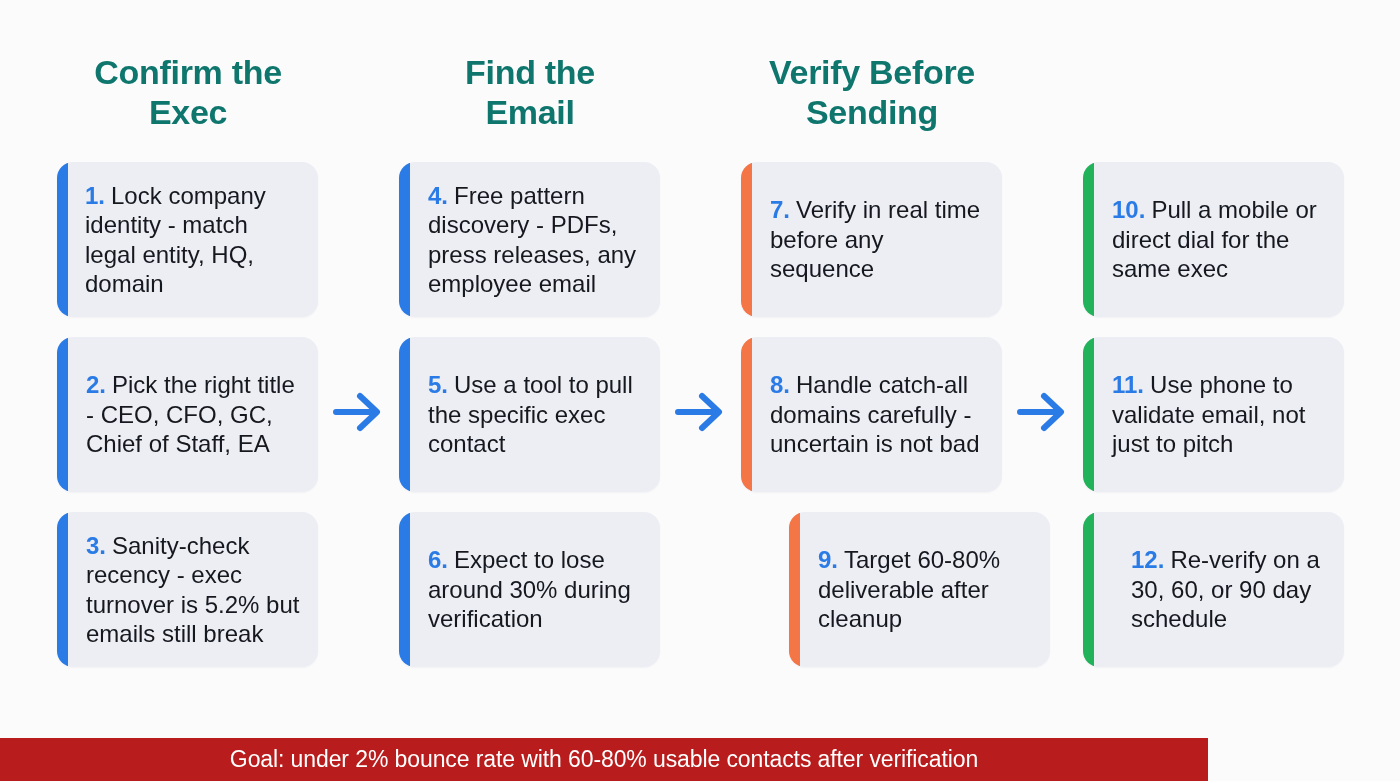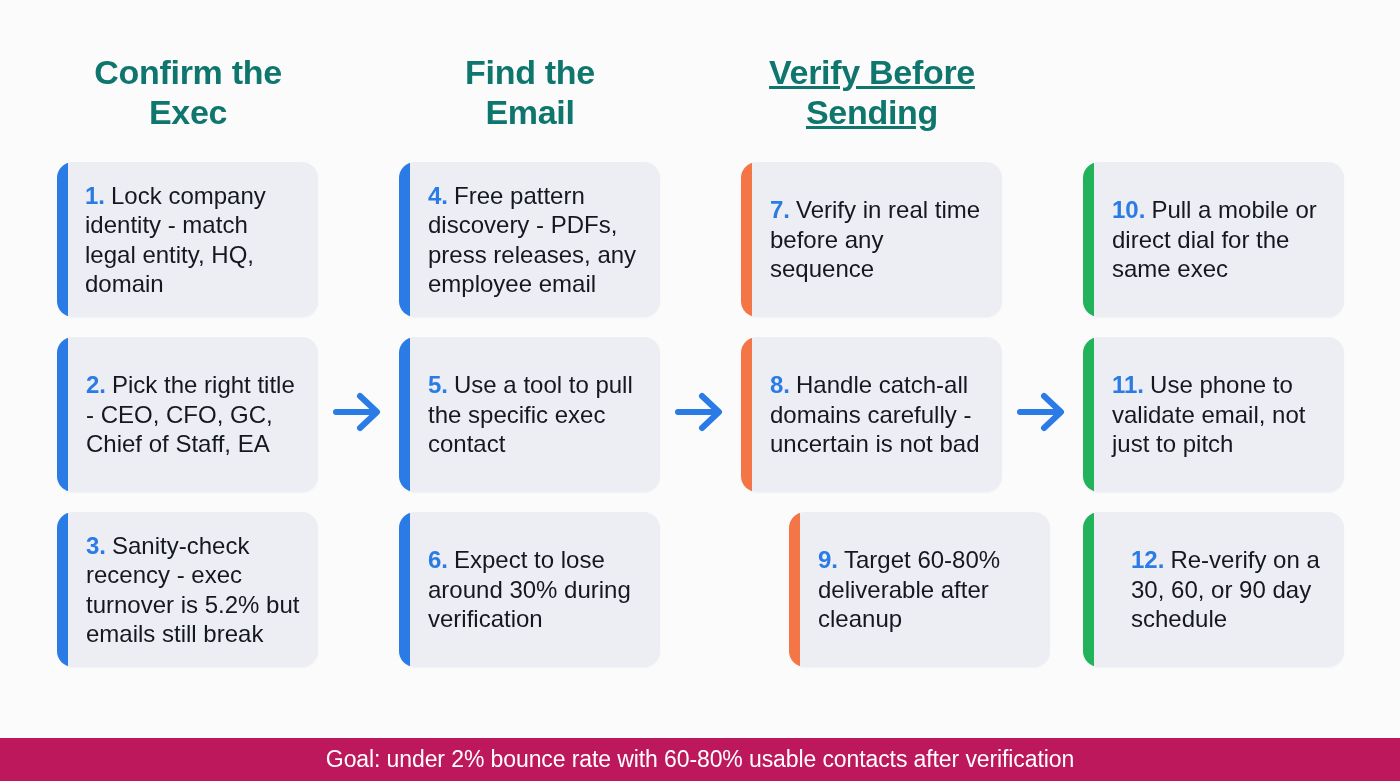--- a/index.html
+++ b/index.html
@@ -28,40 +28,40 @@
     }
     .card-text {
       font-size: 24px; line-height: 29.5px; color: #16181f;
       position: relative;
     }
     .num { color: #2a7be6; font-weight: 700; margin-right: 6px; }
     .arrow {
       position: absolute; width: 54px; height: 50px;
     }
     .footer {
-      position: absolute; left: 0; top: 738px; width: 1400px; height: 43px;
-      background: #be185d;
+      position: absolute; left: 0; top: 738px; width: 1208px; height: 43px;
+      background: #b91c1c;
       color: #ffffff; font-size: 23px; line-height: 43px; text-align: center;
       letter-spacing: -0.1px;
     }
   </style>
 </head>
 <body>
 
 <div class="stage">
 
   <div class="col-title" style="left:38px;">
     <div>Confirm the</div>
     <div>Exec</div>
   </div>
   <div class="col-title" style="left:380px;">
     <div>Find the</div>
     <div>Email</div>
   </div>
-  <div class="col-title" style="left:722px;text-decoration:underline;">
+  <div class="col-title" style="left:722px;">
     <div>Verify Before</div>
     <div>Sending</div>
   </div>
 
   <div class="card" style="left:57px; top:162px;padding-left:28px; --accent:#2a7be6;">
     <div class="card-text"><span class="num">1.</span><span>Lock company identity - match legal entity, HQ, domain</span></div>
   </div>
   <div class="card" style="left:57px; top:337px; --accent:#2a7be6;">
     <div class="card-text"><span class="num">2.</span><span>Pick the right title - CEO, CFO, GC, Chief of Staff, EA</span></div>
   </div>

